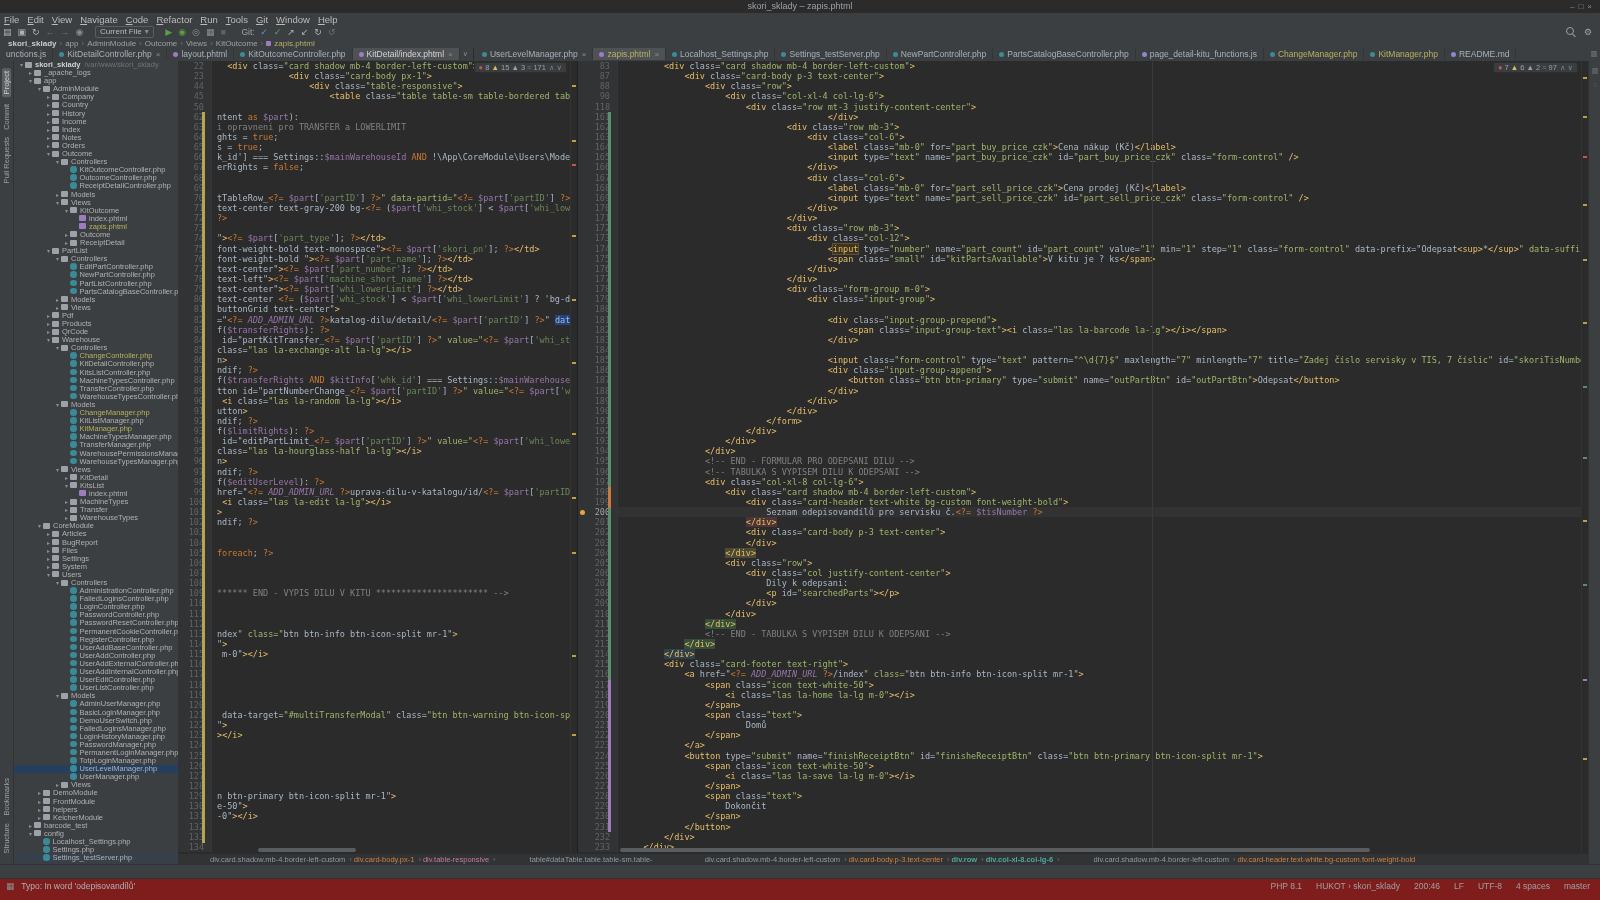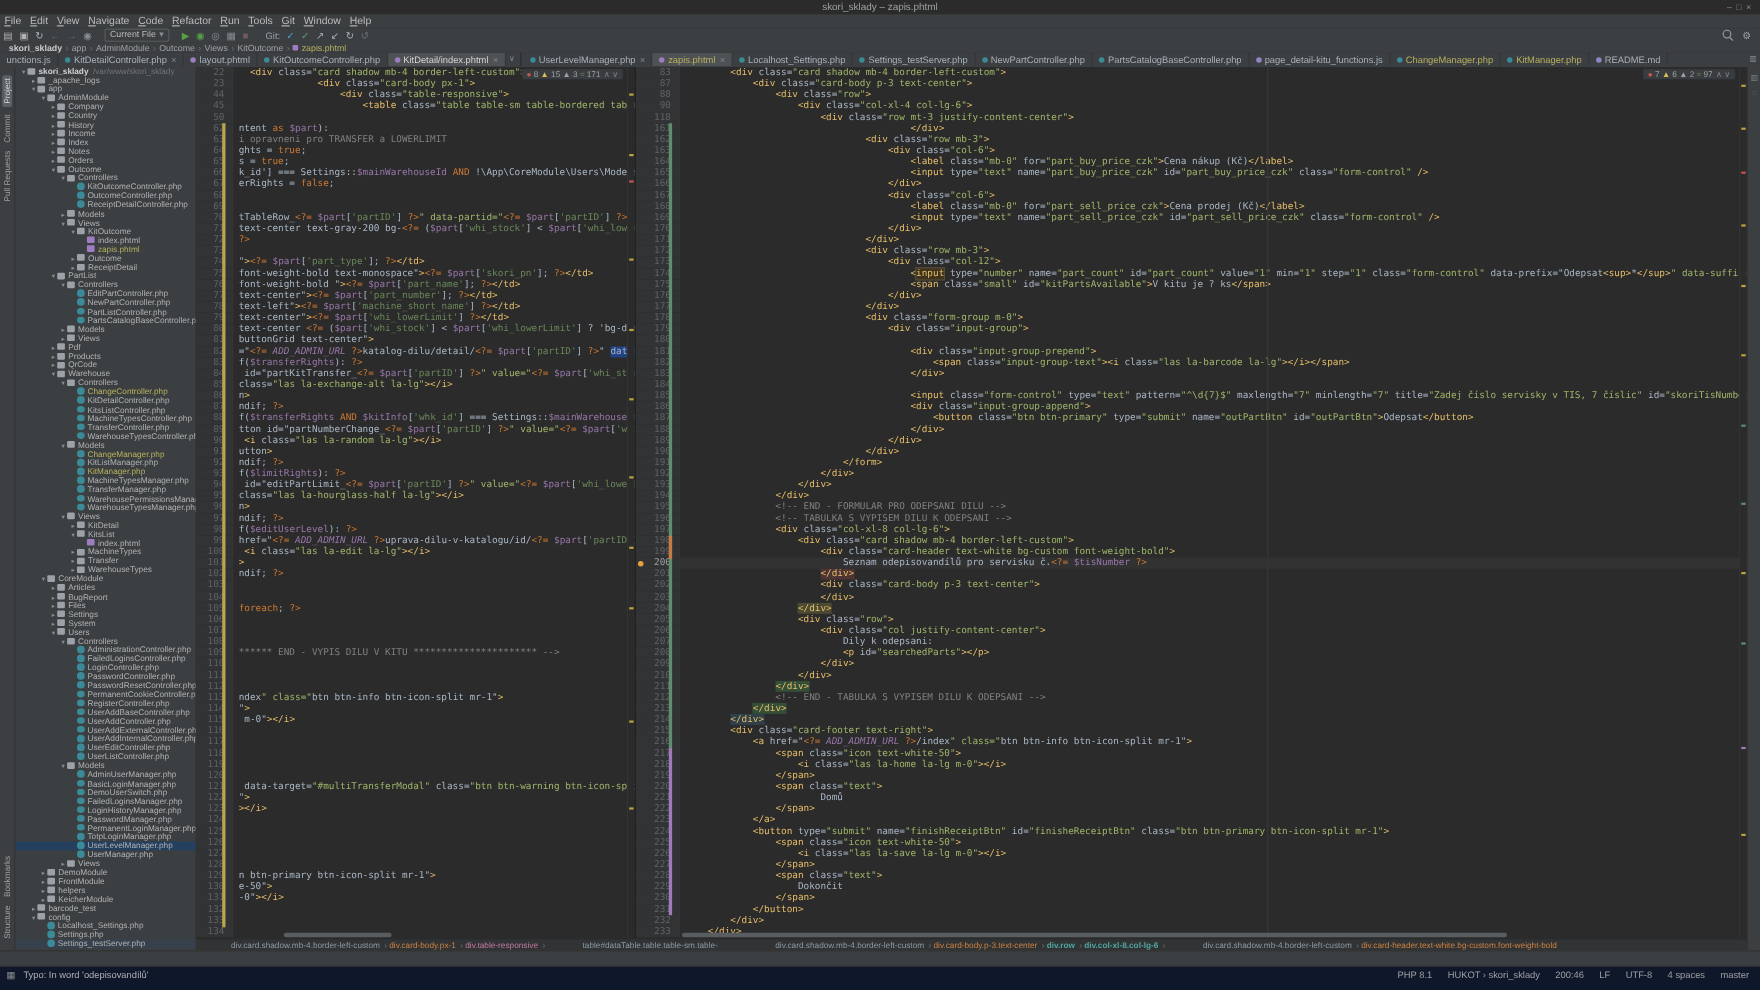--- a/index.html
+++ b/index.html
@@ -83,21 +83,21 @@
   .hthumb{position:absolute;top:848px;height:4px;background:#5a5d5f;border-radius:2px;z-index:6;}
   
   .bcbar{position:absolute;left:178px;top:853px;width:1410px;height:11px;background:#313335;border-top:1px solid #2a2b2c;
          font-size:7.5px;line-height:11px;white-space:nowrap;overflow:hidden;}
   .bc{margin-right:2px;} .bc-sep{color:#6e7173;margin:0 2px;}
   .bc-g{color:#8c9aa5;margin-left:32px;} .bc-o{color:#cc8242;} .bc-p{color:#c27ba0;} .bc-t{color:#50a7a0;font-weight:bold;}
   .toolwinbar{position:absolute;left:0;top:864px;width:1600px;height:14px;background:#3c3f41;border-top:1px solid #323232;
               font-size:8.5px;line-height:14px;white-space:nowrap;}
   .twi{display:inline-block;margin:15px 9px;color:#afb1b3;}
   .twi .g{color:#8a8d90;margin-right:3px;font-size:7.5px;}
-  .statusbar{position:absolute;left:0;top:878px;width:1600px;height:22px;background:#0f172a;border-top:1px solid #323232;
+  .statusbar{position:absolute;left:0;top:878px;width:1600px;height:22px;background:#7f1d1d;border-top:1px solid #323232;
              font-size:8.5px;line-height:14px;text-align:center;}
   .status-left{position:absolute;left:6px;top:0;color:#afb1b3;}
   .status-left .g{color:#8a8d90;margin-right:5px;}
   .status-right{position:absolute;right:10px;top:0;color:#9da0a3;}
   .seg{display:inline-block;margin-left:14px;}
 </style>
 </head>
 <body>
 
 <div id="root">

